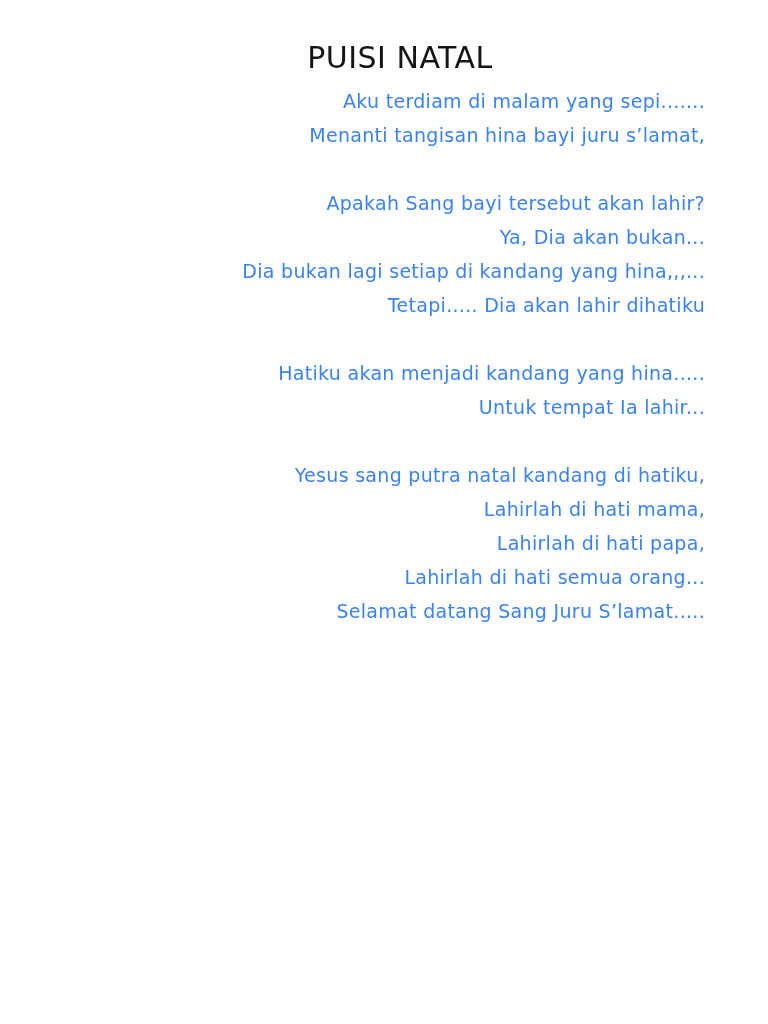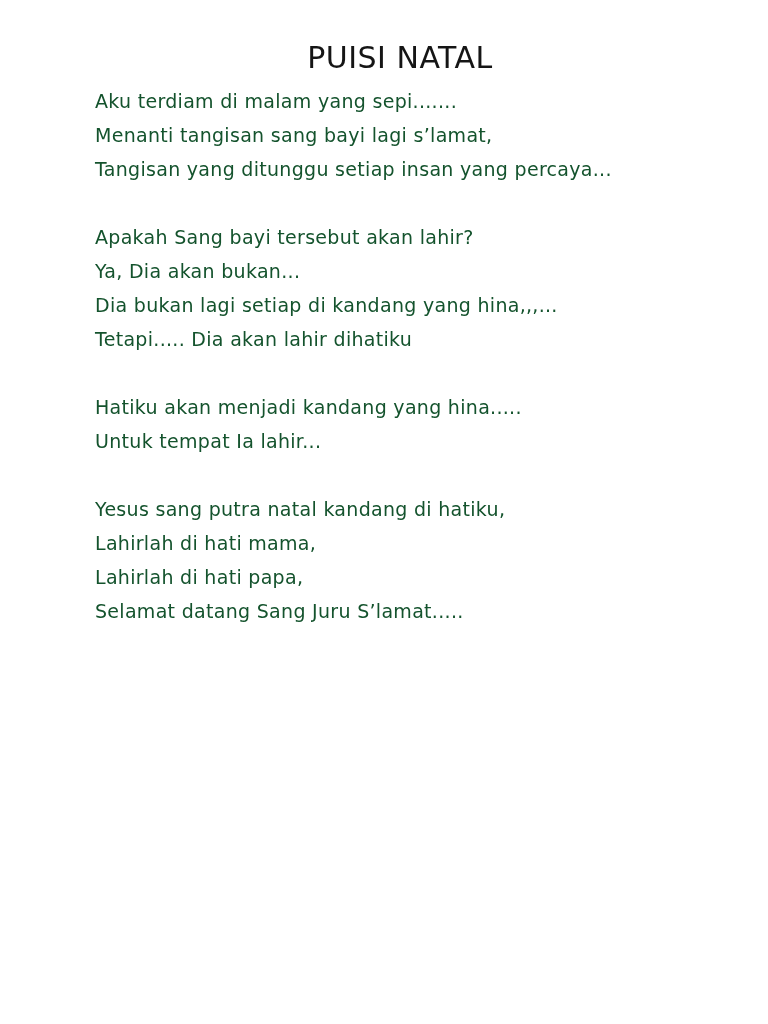--- a/index.html
+++ b/index.html
@@ -32,48 +32,49 @@
   }
   .stanza {
     margin: 0 0 34px 0;
   }
   .poem-line {
     margin: 0;
     font-size: 19px;
     line-height: 34px;
     letter-spacing: 0.3px;
     white-space: nowrap;
-    color: #14532d;
+    color: #3b82f6;
+    text-align: right;
   }
 </style>
 </head>
 <body>
 
 <div class="page">
 
   <h1 class="doc-title">PUISI NATAL</h1>
 
   <div class="stanza">
     <p class="poem-line">Aku terdiam di malam yang sepi.......</p>
-    <p class="poem-line">Menanti tangisan sang bayi lagi s’lamat,</p>
-    <p class="poem-line">Tangisan yang ditunggu setiap insan yang percaya...</p>
+    <p class="poem-line">Menanti tangisan hina bayi juru s’lamat,</p>
   </div>
 
   <div class="stanza">
     <p class="poem-line">Apakah Sang bayi tersebut akan lahir?</p>
     <p class="poem-line">Ya, Dia akan bukan...</p>
     <p class="poem-line">Dia bukan lagi setiap di kandang yang hina,,,...</p>
     <p class="poem-line">Tetapi..... Dia akan lahir dihatiku</p>
   </div>
 
   <div class="stanza">
     <p class="poem-line">Hatiku akan menjadi kandang yang hina.....</p>
     <p class="poem-line">Untuk tempat Ia lahir...</p>
   </div>
 
   <div class="stanza">
     <p class="poem-line">Yesus sang putra natal kandang di hatiku,</p>
     <p class="poem-line">Lahirlah di hati mama,</p>
     <p class="poem-line">Lahirlah di hati papa,</p>
+    <p class="poem-line">Lahirlah di hati semua orang...</p>
     <p class="poem-line">Selamat datang Sang Juru S’lamat.....</p>
   </div>
 
 </div>
 
 </body></html>

